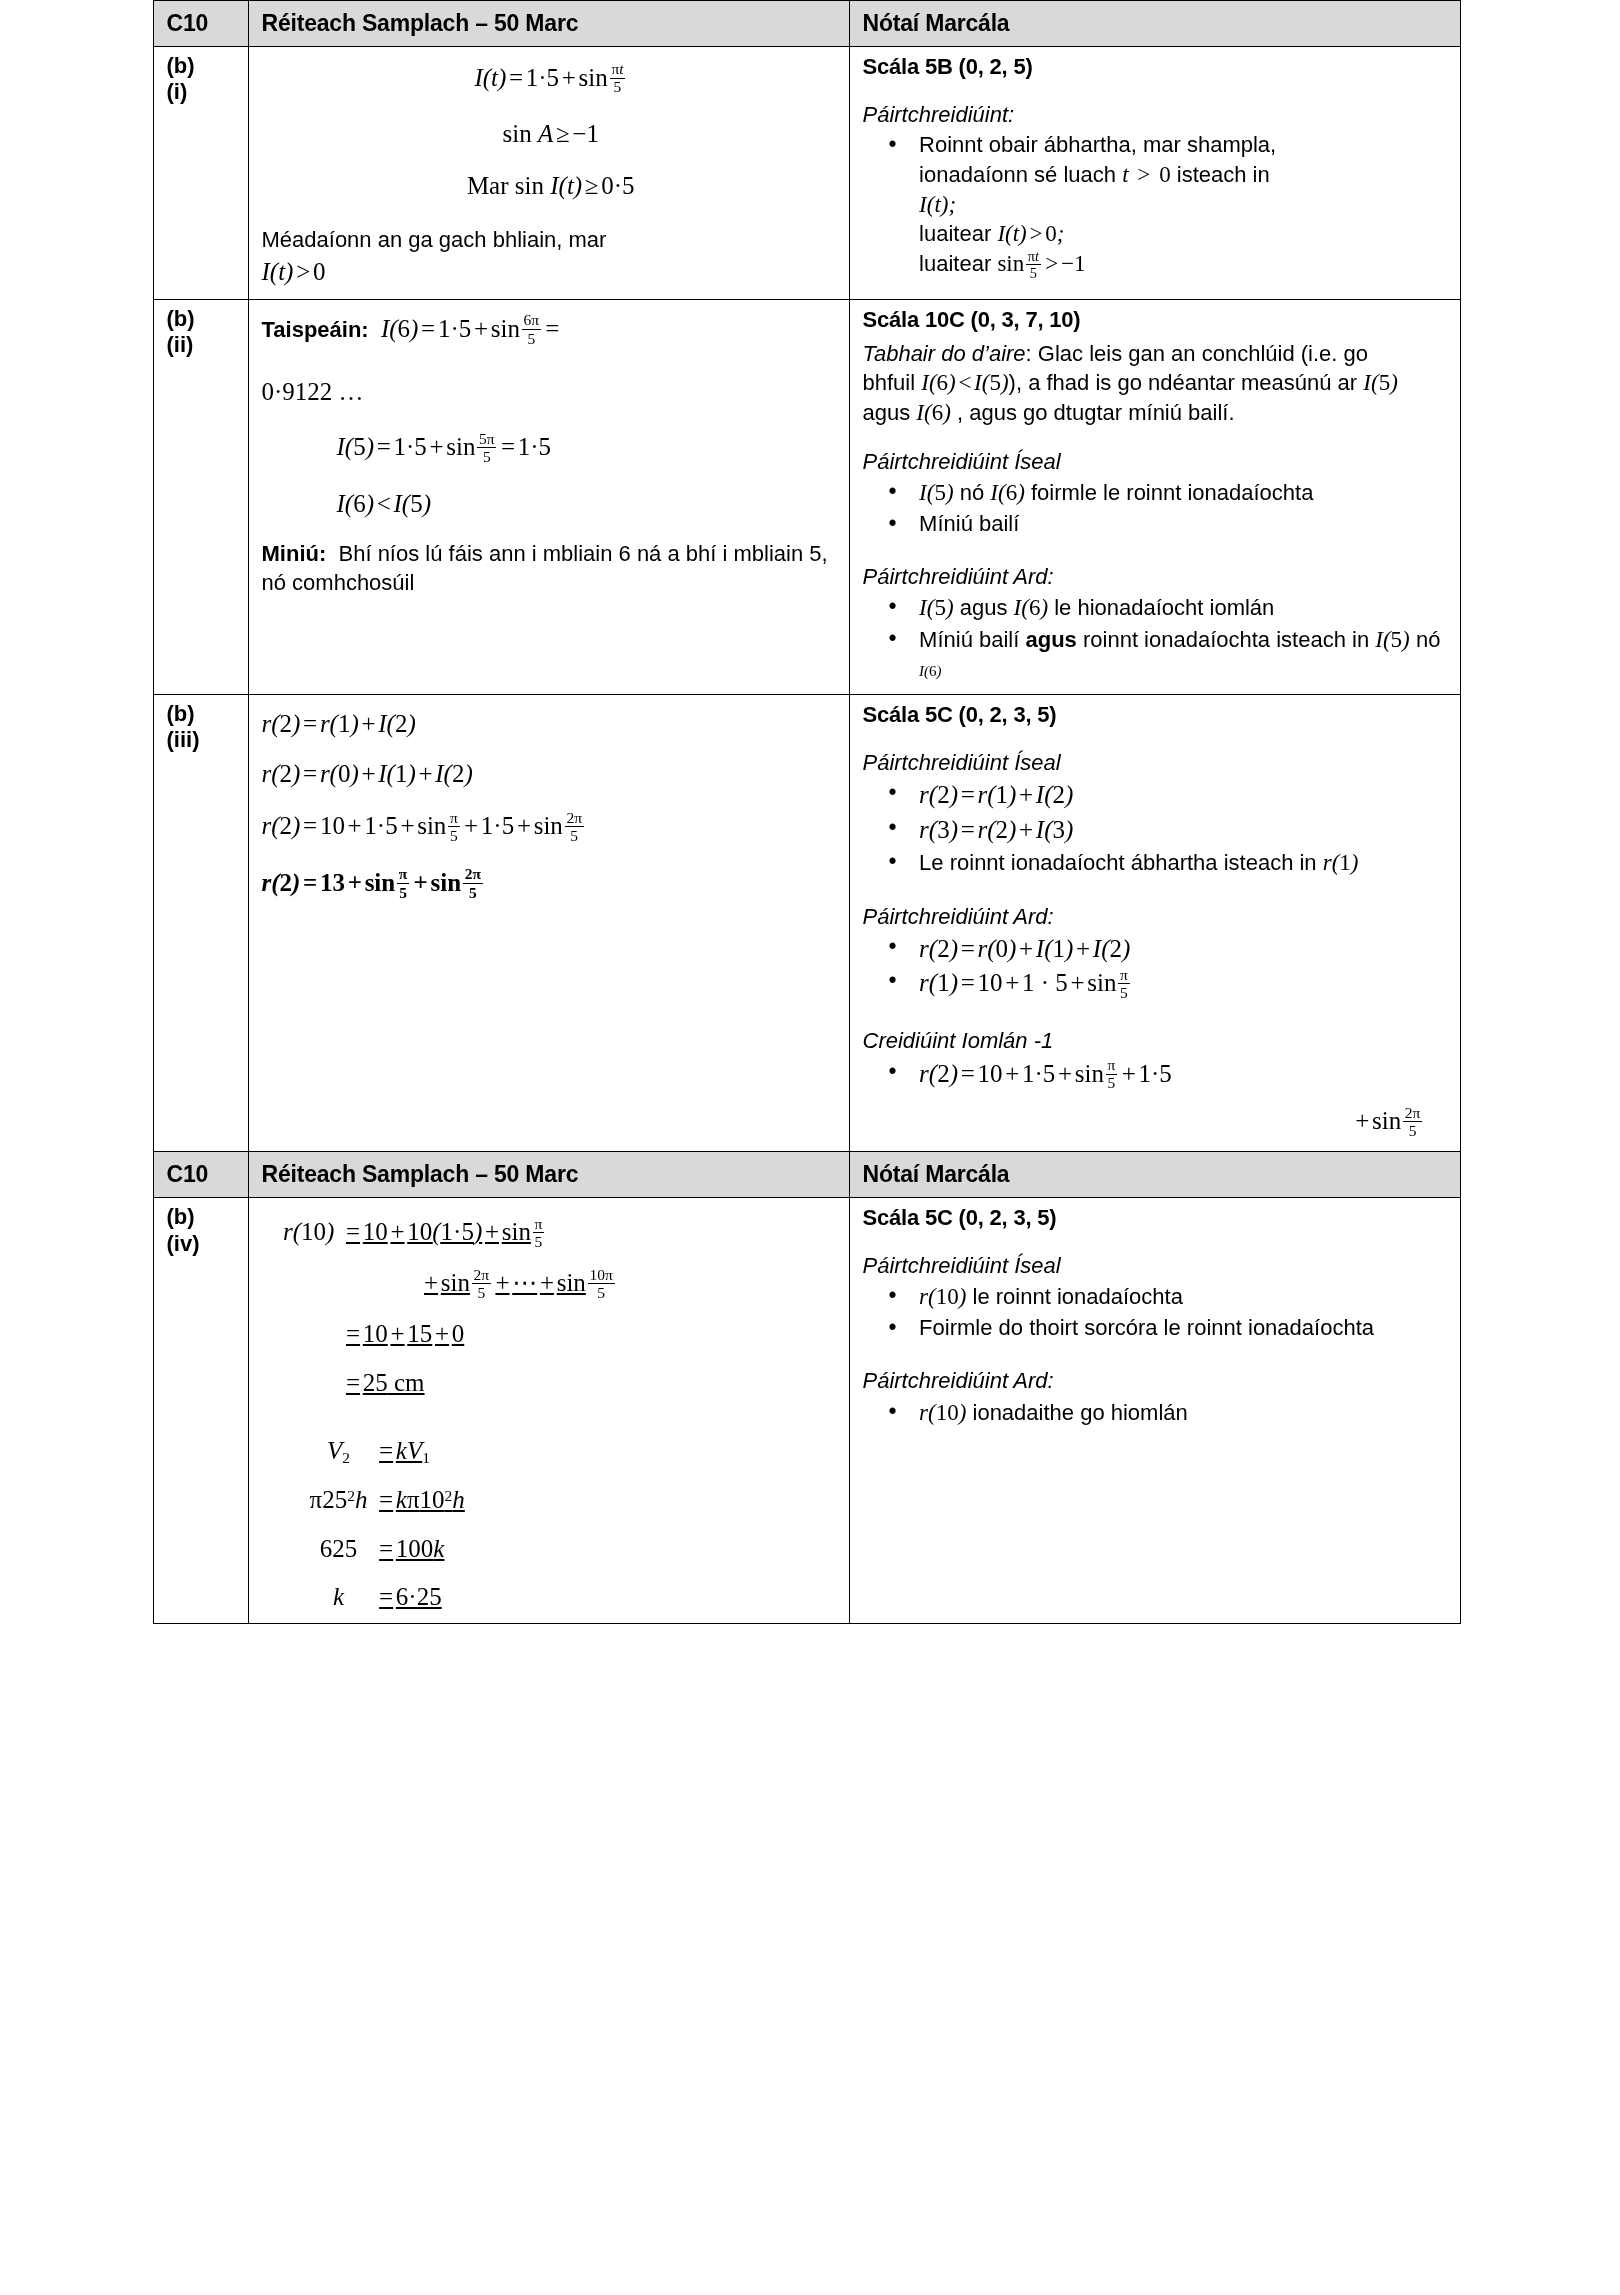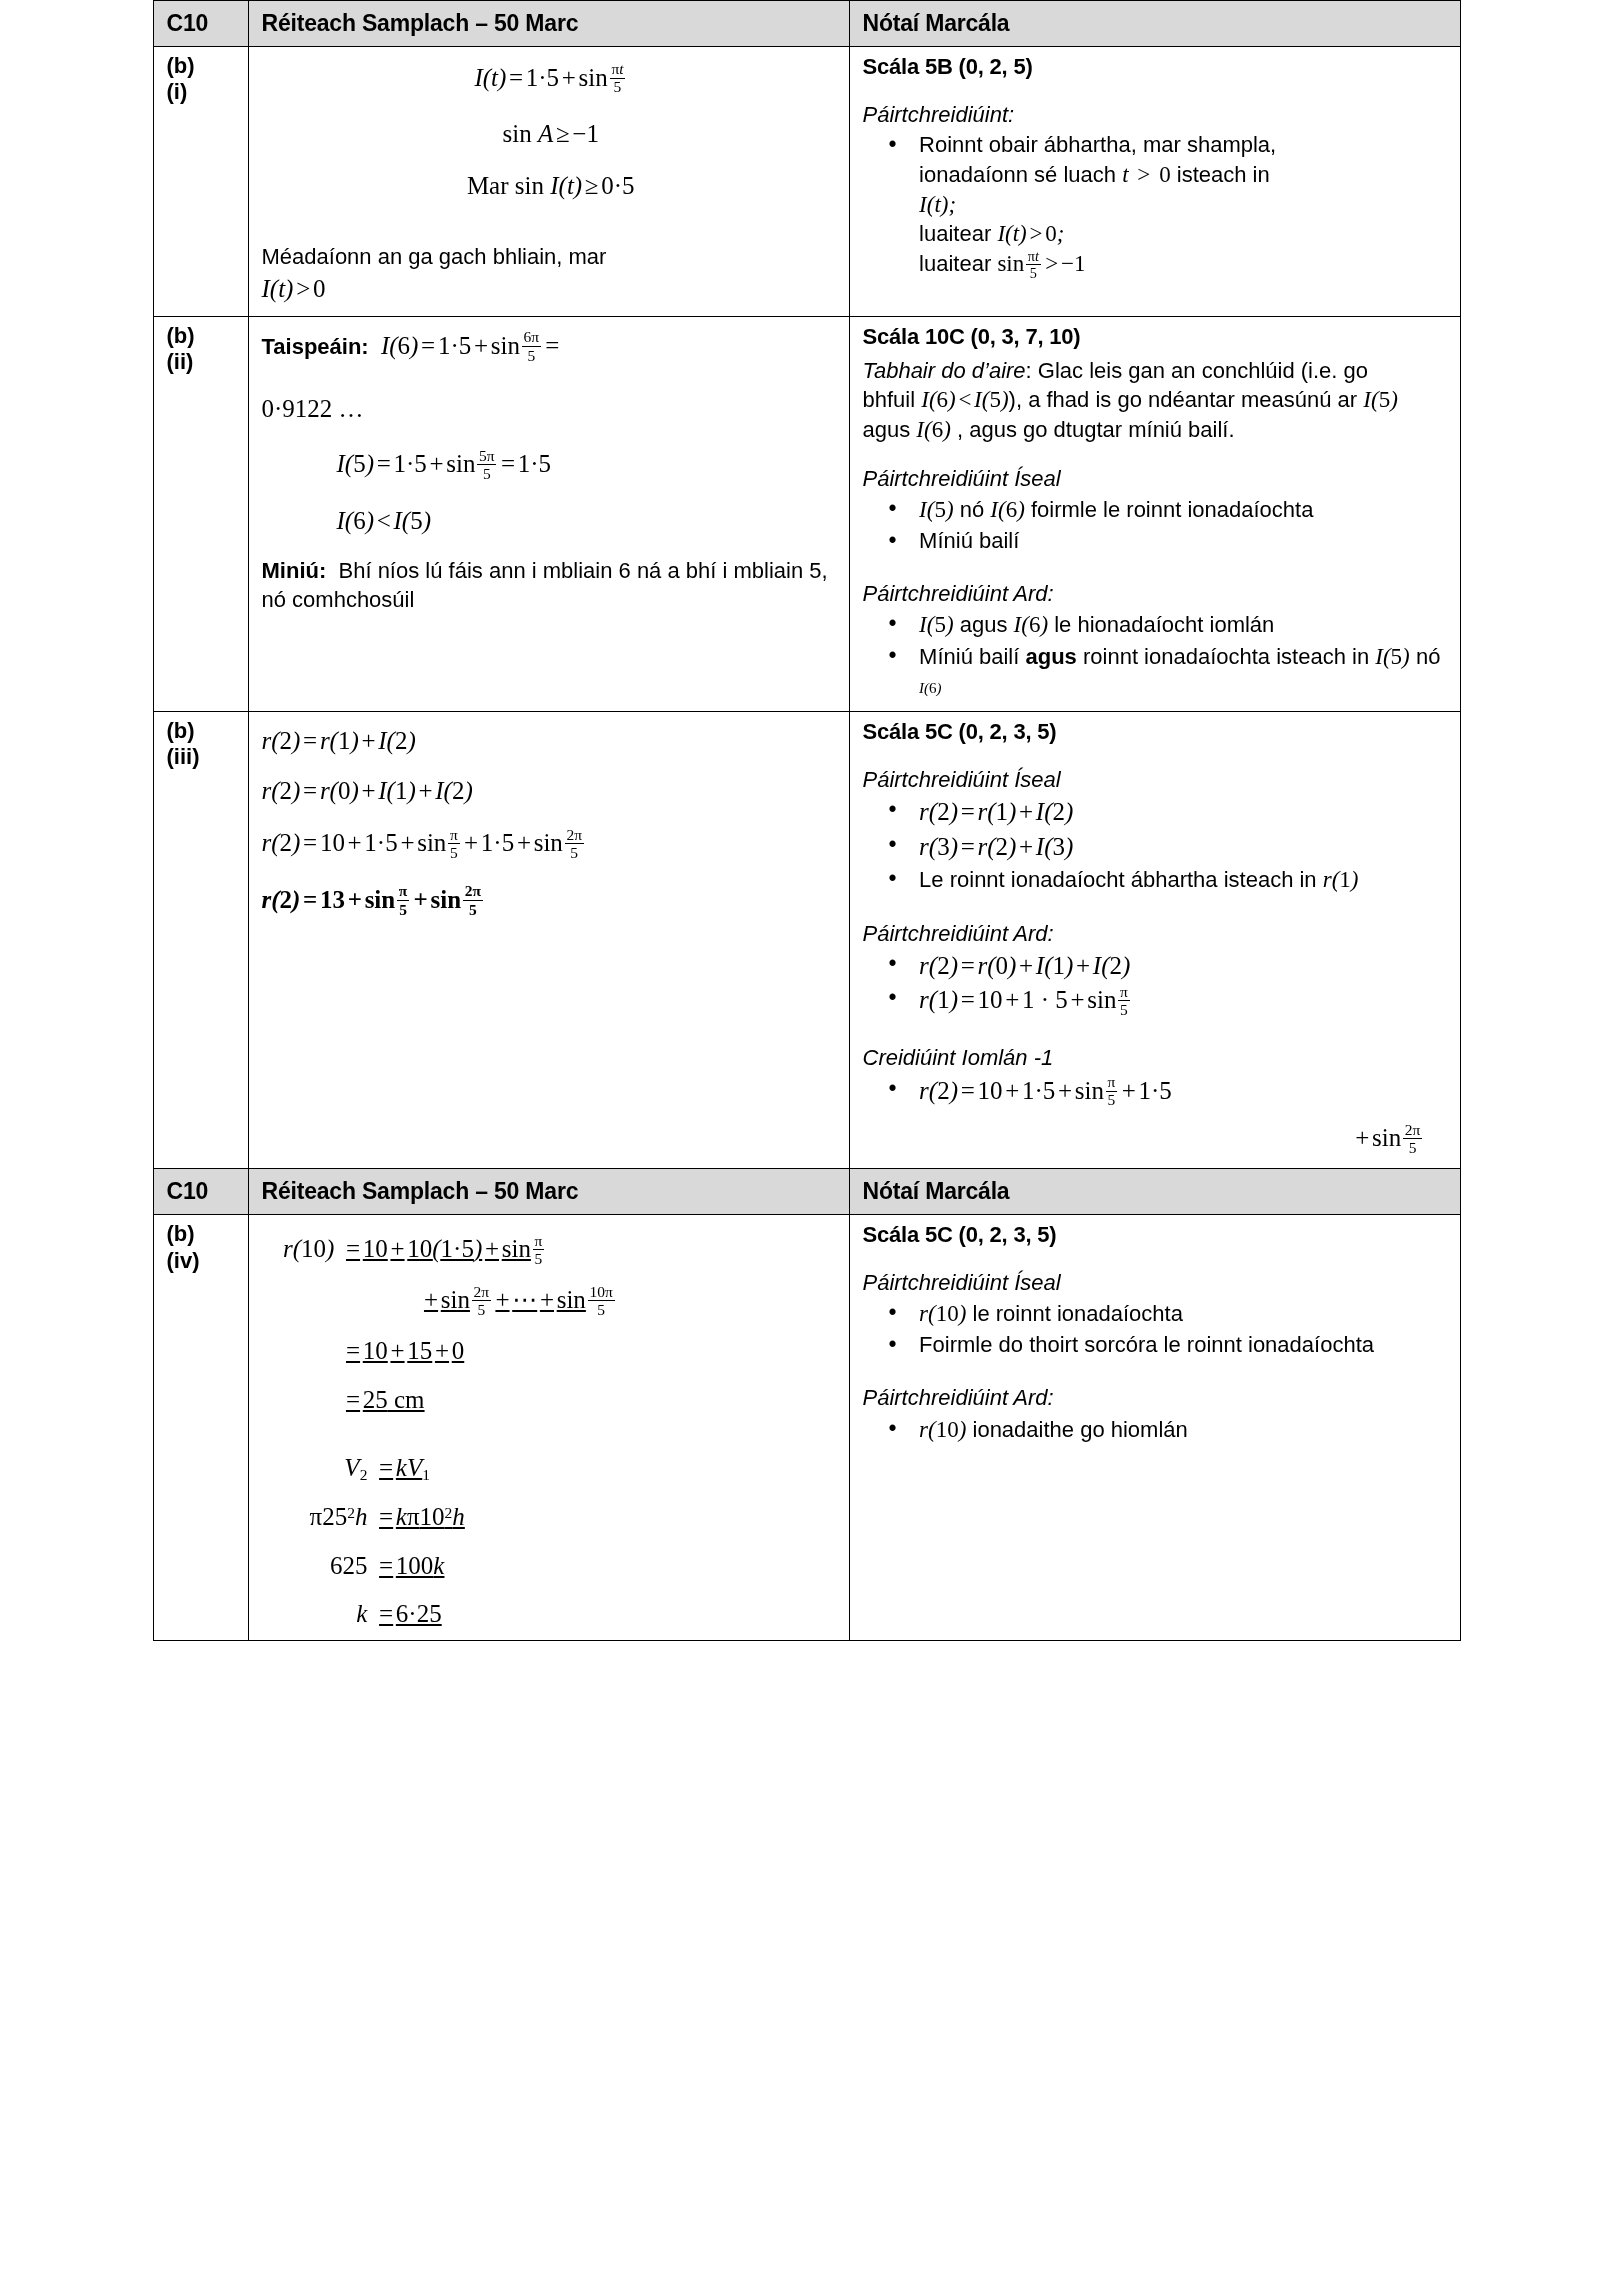--- a/index.html
+++ b/index.html
@@ -154,21 +154,21 @@
   }
 
   .subline { display: block; }
 
   .align-table { border-collapse: collapse; }
   .align-table td {
     border: none !important;
     padding: 0 !important;
     vertical-align: middle;
   }
-  .align-table td.lhs { text-align: right; padding-right: 9px !important; }
+  .align-table td.lhs { text-align: center; padding-right: 9px !important; }
   .align-table td.rhs { text-align: left; text-decoration: underline; }
   .align-table tr.rowgap td { height: 16px; }
 
   .rightish { text-align: right; padding-right: 27px; }
   .spacer-row { height: 23px; }
 </style>
 </head>
 <body>
 
 <div class="page">
@@ -193,21 +193,21 @@
         <span class="qline">(i)</span>
       </td>
 
       <td class="solcell">
         <div class="eqline eqcenter" style="margin-top:9px;margin-bottom:21.4px;">
           <span class="m"><span>I</span>(<span>t</span>)<span class="op">=</span><span class="num">1·5</span><span class="op">+</span><span class="fn">sin</span><span class="frac"><span class="n"><span class="pi">π</span><span class="var">t</span></span><span class="d"><span class="pi">5</span></span></span></span>
         </div>
         <div class="eqline eqcenter" style="margin-bottom:19.6px;">
           <span class="m"><span class="fn">sin</span>&nbsp;<span>A</span><span class="op">≥</span><span class="num">−1</span></span>
         </div>
-        <div class="eqline eqcenter" style="margin-bottom:40px;">
+        <div class="eqline eqcenter" style="margin-bottom:23px;">
           <span class="m"><span class="up">Mar sin&nbsp;</span><span>I</span>(<span>t</span>)<span class="op">≥</span><span class="num">0·5</span></span>
         </div>
         <div class="textline tight">Méadaíonn an ga gach bhliain, mar</div>
         <div class="eqline" style="margin-bottom:1.8px;">
           <span class="m"><span>I</span>(<span>t</span>)<span class="op">&gt;</span><span class="num">0</span></span>
         </div>
       </td>
 
       <td class="notecell">
         <div class="scale-head">Scála 5B (0, 2, 5)</div>

